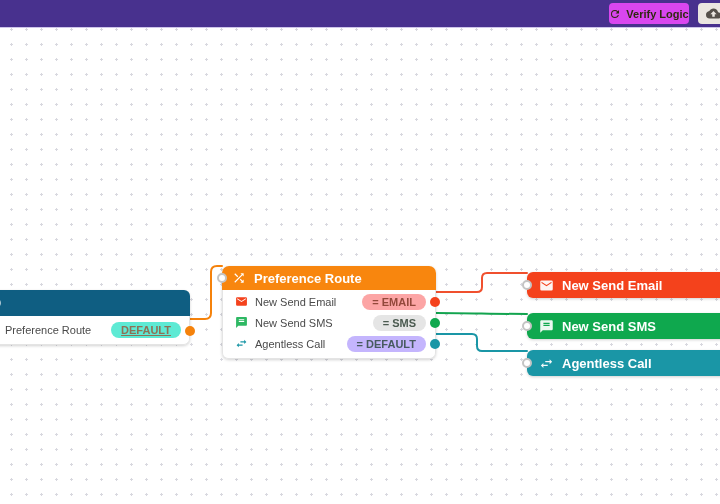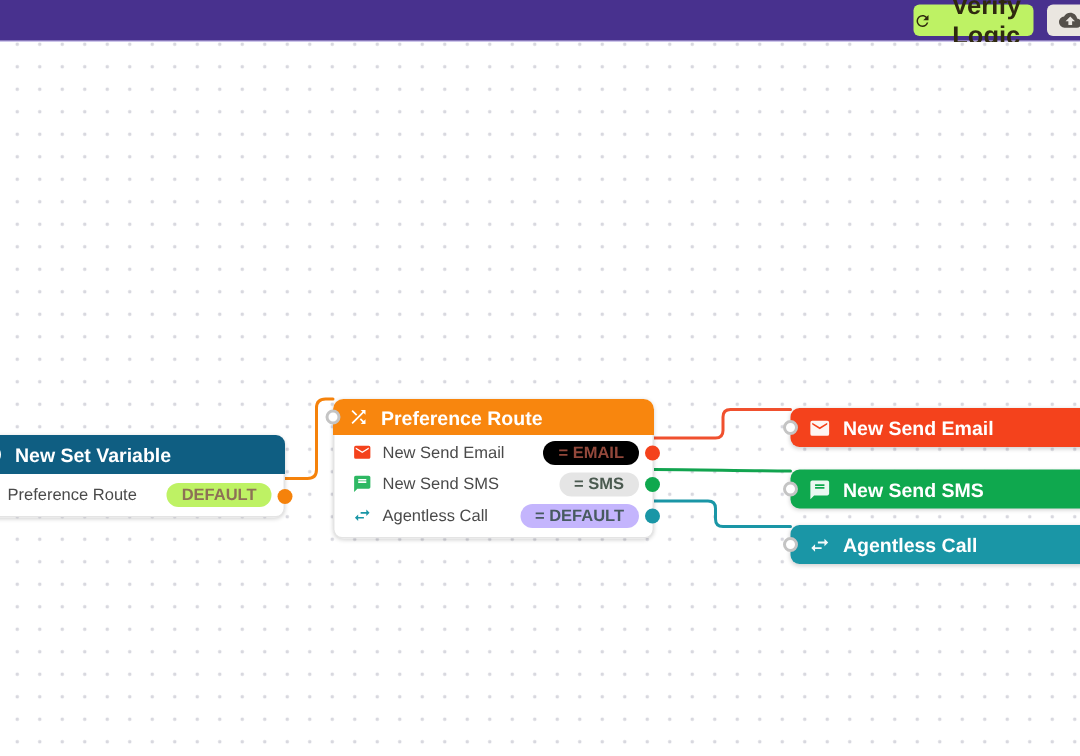--- a/index.html
+++ b/index.html
@@ -10,24 +10,24 @@
     background:#ffffff;
   }
 
   
   .topbar {
     position:absolute; top:0; left:0; width:720px; height:28px;
     background:#48318e; border-bottom:1px solid #cdc5ea;
   }
   .btn-verify {
     position:absolute; left:609px; top:3px; width:80px; height:21px;
-    background:#bef264; border:none; border-radius:4px;
+    background:#d946ef; border:none; border-radius:4px;
     display:flex; align-items:center; justify-content:center; gap:5px;
     font-family:"Liberation Sans", sans-serif;
-    font-size:17px; font-weight:bold; color:#2f290f; cursor:pointer;
+    font-size:11px; font-weight:bold; color:#2f290f; cursor:pointer;
   }
   .btn-publish {
     position:absolute; left:698px; top:3px; width:40px; height:21px;
     background:#eae6e0; border:none; border-radius:4px;
     display:flex; align-items:center; gap:4px; padding-left:8px; cursor:pointer;
   }
   .icon { display:inline-flex; align-items:center; justify-content:center; flex:0 0 auto; }
   .icon svg { display:block; }
 
   
@@ -57,34 +57,34 @@
     white-space:nowrap; margin-left:auto;
   }
   .port { position:absolute; width:10px; height:10px; border-radius:50%; }
   .port.in { background:#ffffff; border:2px solid #c4c4c4; }
 
   
   .node-setvar { left:-24px; top:250px; width:214px; }
   .node-setvar .node-header { height:26px; background:#0f5e82; }
   .node-setvar .node-body { height:29px; display:flex; align-items:center; padding:0 8px 0 28px; position:relative; }
   .node-setvar .row-label { font-size:11px; color:#4a4a4a; }
-  .badge-peach { background:#bef264; color:#8d7156; }
+  .badge-peach { background:#5eead4; color:#8d7156;text-decoration:underline; }
   .port-setvar-out { right:-5px; top:36px; background:#f5820b; }
 
   
   .node-route { left:222px; top:226px; width:214px; }
   .node-route .node-header { height:24px; background:#f8860e; position:relative; border-radius:7px 7px 0 0; }
   .node-route .node-body { padding:1px 0 4px 0; }
   .row {
     position:relative; height:21px;
     display:flex; align-items:center; gap:7px;
     padding:0 9px 0 12px;
     font-size:11px; color:#4a4a4a;
   }
-  .badge-email { background:#000000; color:#93483b; }
+  .badge-email { background:#fca5a5; color:#93483b; }
   .badge-sms   { background:#e5e5e5; color:#4b5a50; }
   .badge-teal  { background:#c4b5fd; color:#475a60; }
   .port-row { right:-5px; top:5.5px; }
   .port-red   { background:#f4421c; }
   .port-green { background:#0fa84e; }
   .port-teal  { background:#1a96a6; }
   .port-route-in { left:-5px; top:7px; }
 
   
   .node-action {
@@ -127,21 +127,20 @@
     <path stroke="#1a96a6" d="M436,306 H472 Q477,306 477,311 V318 Q477,323 482,323 H527"></path>
   </svg>
 
   <div class="node node-setvar">
     <div class="node-header">
       <span class="icon">
         <svg width="16" height="16" viewBox="0 0 24 24" fill="#ffffff">
             <path d="M12,2A10,10 0 0,1 22,12A10,10 0 0,1 12,22A10,10 0 0,1 2,12A10,10 0 0,1 12,2M12,4A8,8 0 0,0 4,12A8,8 0 0,0 12,20A8,8 0 0,0 20,12A8,8 0 0,0 12,4M9.1,8L12,10.9L14.9,8L16.3,9.4L13.4,12.3L16.3,15.2L14.9,16.6L12,13.7L9.1,16.6L7.7,15.2L10.6,12.3L7.7,9.4L9.1,8Z"></path>
           </svg>
       </span>
-      <span>New Set Variable</span>
     </div>
     <div class="node-body">
       <span class="row-label">Preference Route</span>
       <span class="badge badge-peach">DEFAULT</span>
     </div>
     <span class="port port-setvar-out"></span>
   </div>
 
   <div class="node node-route">
     <div class="node-header">

